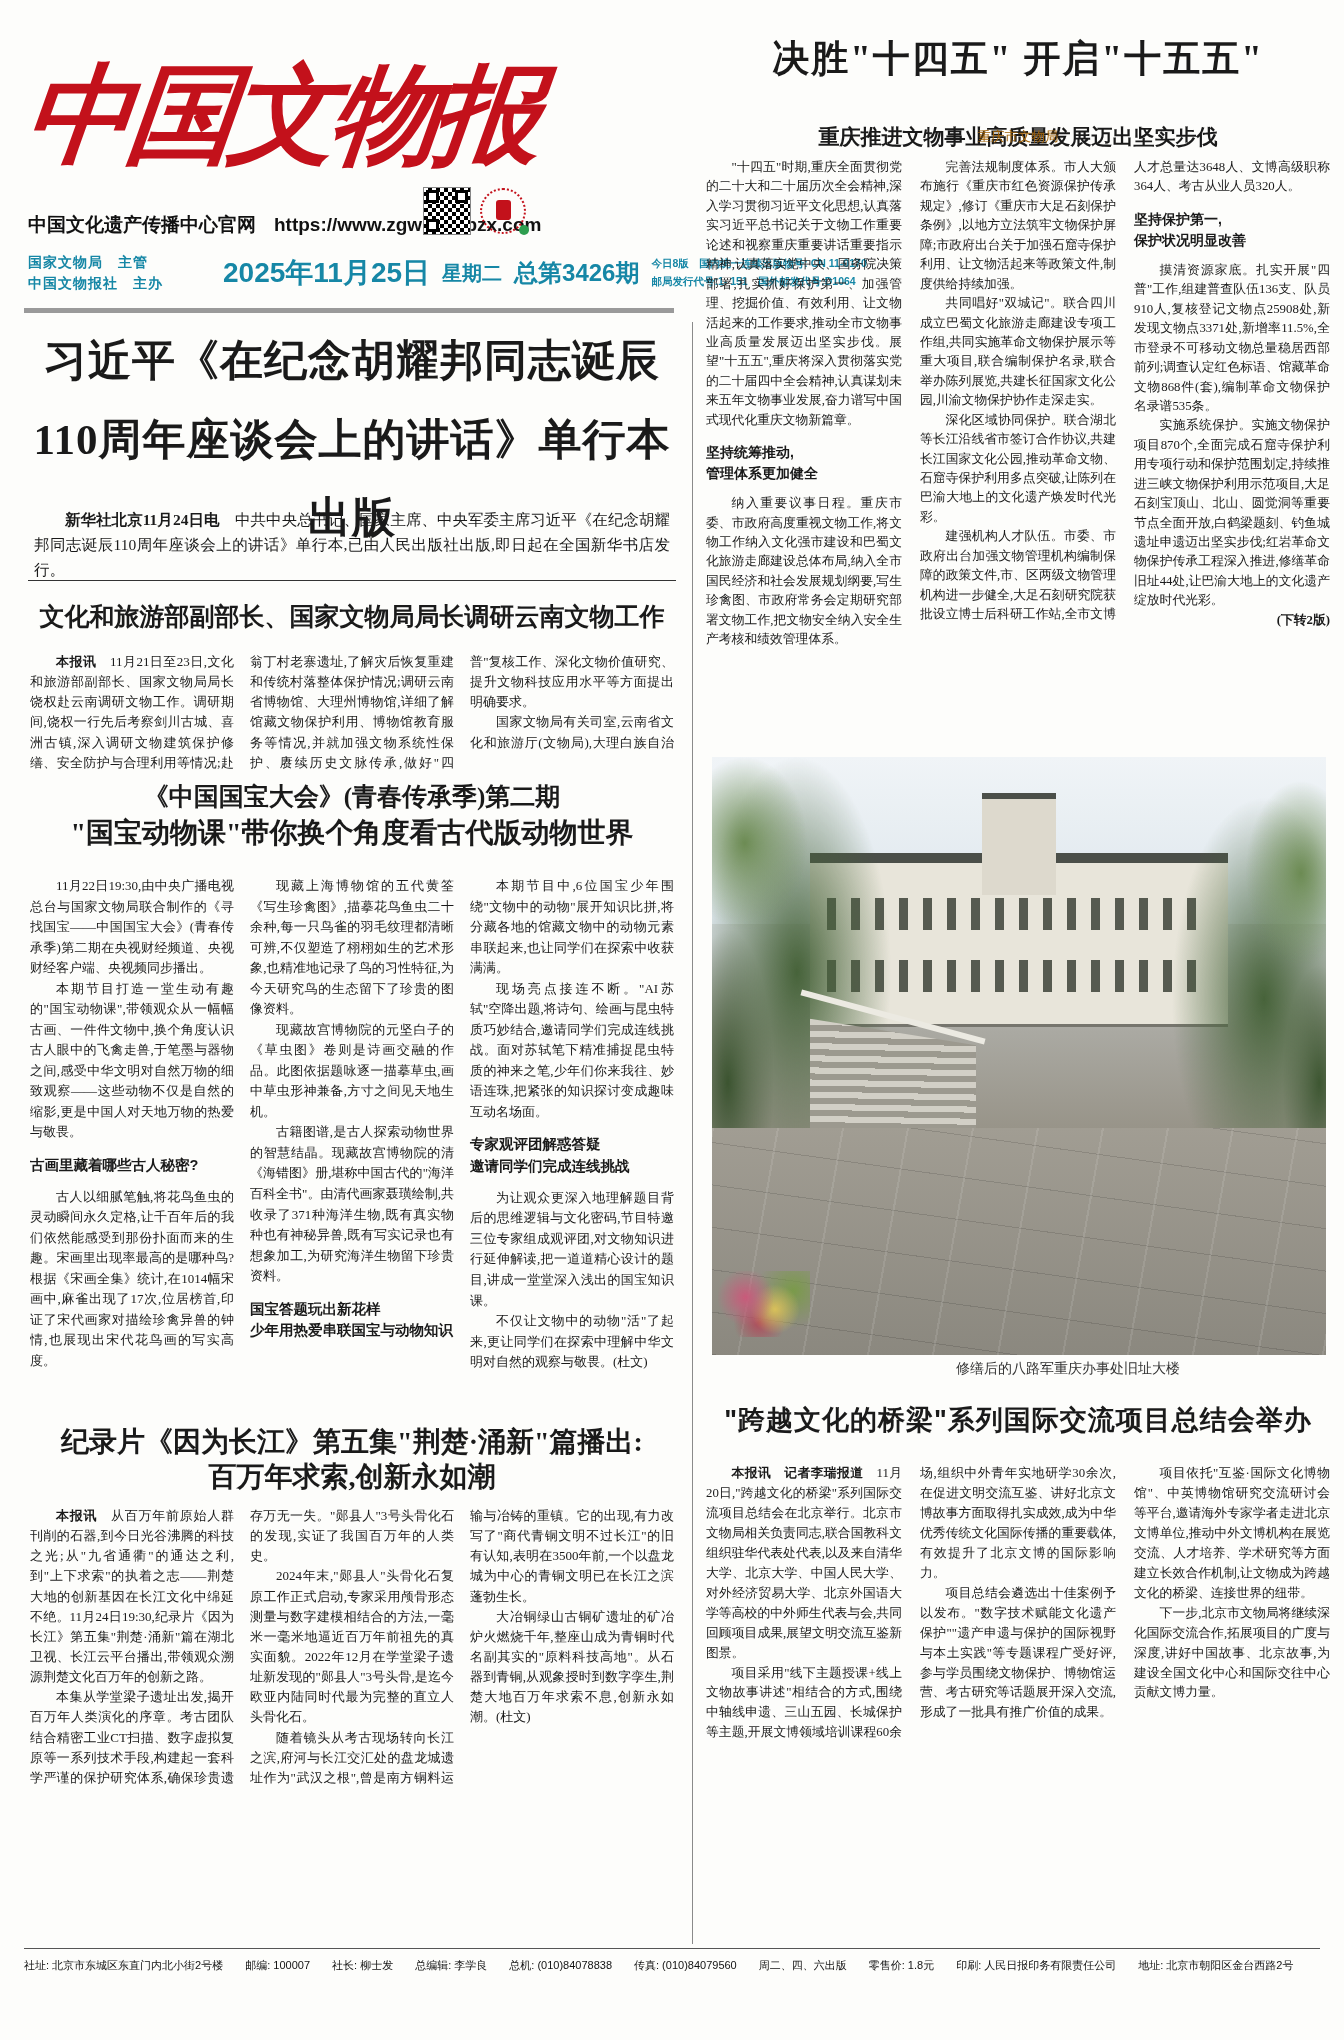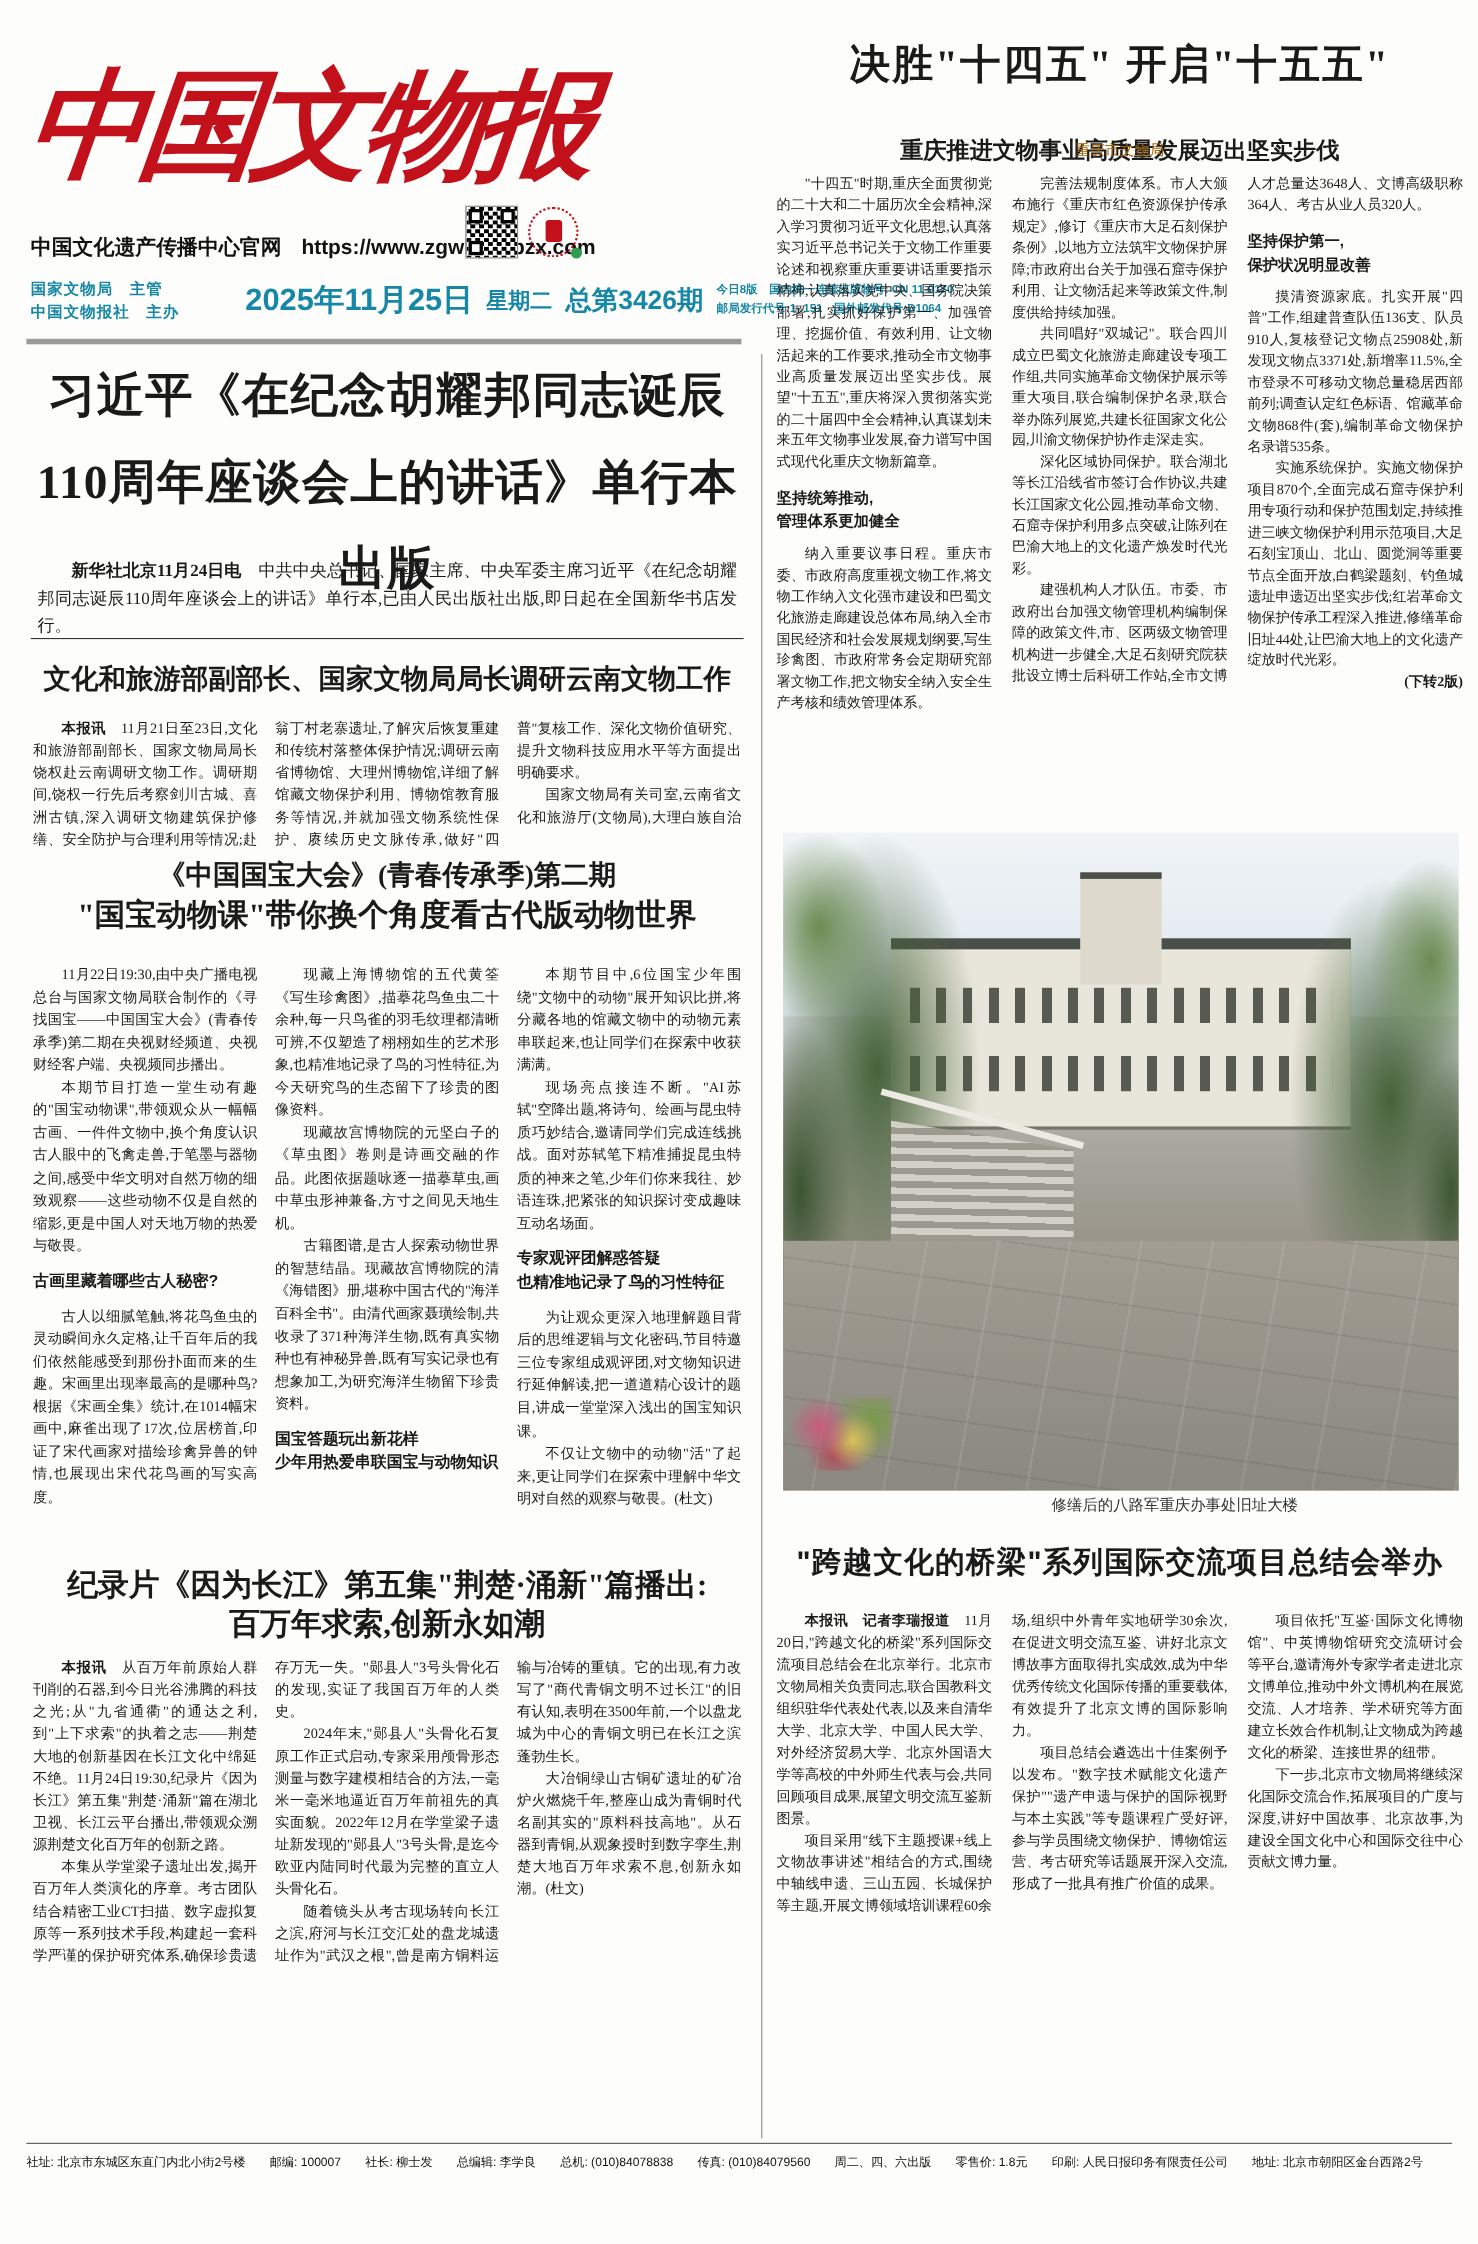--- a/index.html
+++ b/index.html
@@ -156,21 +156,21 @@
     <p>现藏故宫博物院的元坚白子的《草虫图》卷则是诗画交融的作品。此图依据题咏逐一描摹草虫,画中草虫形神兼备,方寸之间见天地生机。</p>
     <p>古籍图谱,是古人探索动物世界的智慧结晶。现藏故宫博物院的清《海错图》册,堪称中国古代的"海洋百科全书"。由清代画家聂璜绘制,共收录了371种海洋生物,既有真实物种也有神秘异兽,既有写实记录也有想象加工,为研究海洋生物留下珍贵资料。</p>
     <h4 class="colsub">
       <span>国宝答题玩出新花样</span><br>
       <span>少年用热爱串联国宝与动物知识</span>
     </h4>
     <p>本期节目中,6位国宝少年围绕"文物中的动物"展开知识比拼,将分藏各地的馆藏文物中的动物元素串联起来,也让同学们在探索中收获满满。</p>
     <p>现场亮点接连不断。"AI苏轼"空降出题,将诗句、绘画与昆虫特质巧妙结合,邀请同学们完成连线挑战。面对苏轼笔下精准捕捉昆虫特质的神来之笔,少年们你来我往、妙语连珠,把紧张的知识探讨变成趣味互动名场面。</p>
     <h4 class="colsub">
       <span>专家观评团解惑答疑</span><br>
-      <span>也精准地记录了鸟的习性特征</span>
+      <span>邀请同学们完成连线挑战</span>
     </h4>
     <p>为让观众更深入地理解题目背后的思维逻辑与文化密码,节目特邀三位专家组成观评团,对文物知识进行延伸解读,把一道道精心设计的题目,讲成一堂堂深入浅出的国宝知识课。</p>
     <p>不仅让文物中的动物"活"了起来,更让同学们在探索中理解中华文明对自然的观察与敬畏。(杜文)</p>
   </div>
 
   <div class="a art4-title">
     <span>纪录片《因为长江》第五集"荆楚·涌新"篇播出:</span><br>
     <span>百万年求索,创新永如潮</span>
   </div>
   <div class="a cols art4-body">

